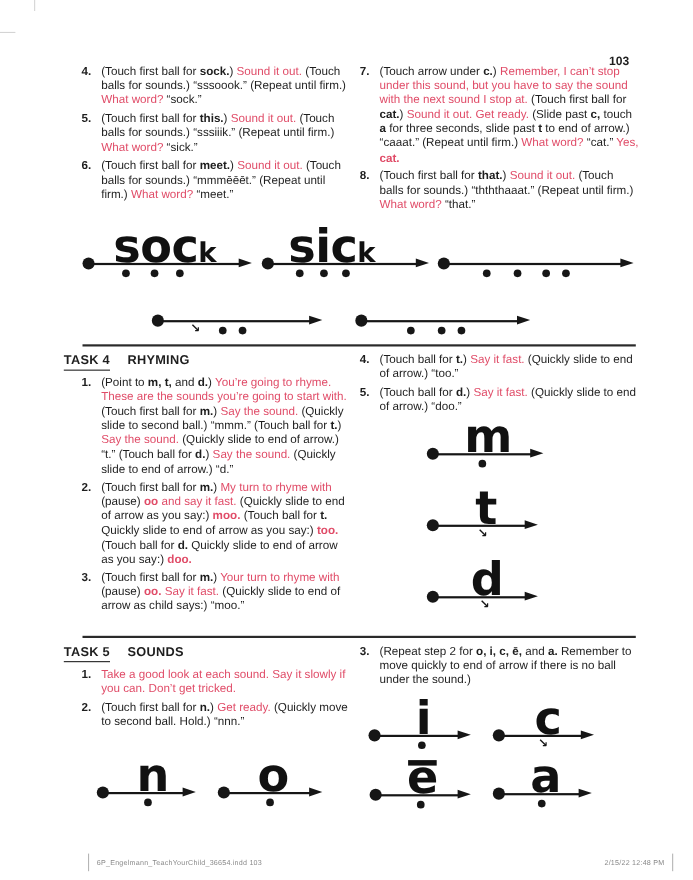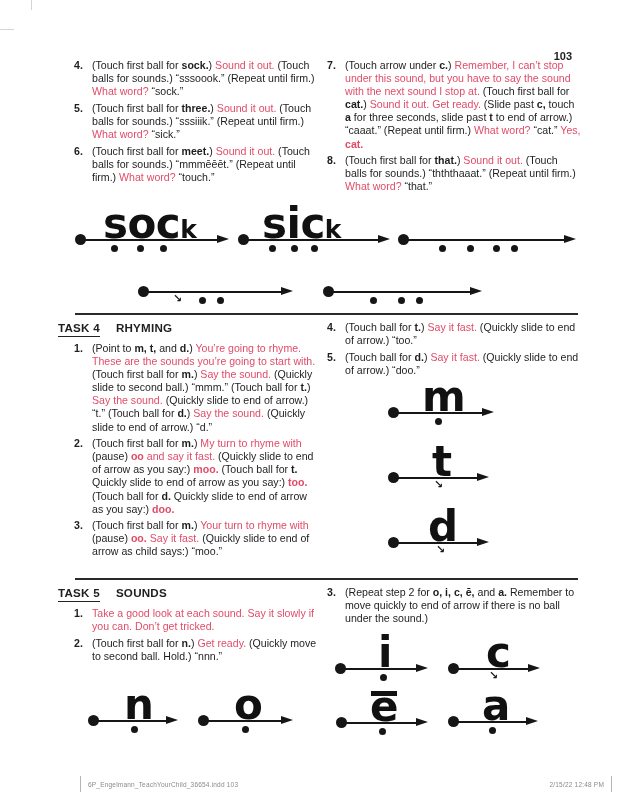--- a/index.html
+++ b/index.html
@@ -41,25 +41,25 @@
 
   <div class="pagenum">103</div>
 
   <div class="col" style="left:74px;top:59px;width:244px;">
       <div class="item">
         <span class="num">4.</span>
         <div class="itext"><span>(Touch first ball for </span><span class="b">sock.</span><span>) </span><span class="r">Sound it out.</span><span> (Touch balls for sounds.) “sssoook.” (Repeat until firm.) </span><span class="r">What word?</span><span> “sock.”</span></div>
       </div>
       <div class="item">
         <span class="num">5.</span>
-        <div class="itext"><span>(Touch first ball for </span><span class="b">three.</span><span>) </span><span class="r">Sound it out.</span><span> (Touch balls for sounds.) “sssiiik.” (Repeat until firm.) </span><span class="r">What word?</span><span> “sick.”</span></div>
+        <div class="itext"><span>(Touch first ball for </span><span class="b">this.</span><span>) </span><span class="r">Sound it out.</span><span> (Touch balls for sounds.) “sssiiik.” (Repeat until firm.) </span><span class="r">What word?</span><span> “sick.”</span></div>
       </div>
       <div class="item">
         <span class="num">6.</span>
-        <div class="itext"><span>(Touch first ball for </span><span class="b">meet.</span><span>) </span><span class="r">Sound it out.</span><span> (Touch balls for sounds.) “mmmēēēt.” (Repeat until firm.) </span><span class="r">What word?</span><span> “touch.”</span></div>
+        <div class="itext"><span>(Touch first ball for </span><span class="b">meet.</span><span>) </span><span class="r">Sound it out.</span><span> (Touch balls for sounds.) “mmmēēēt.” (Repeat until firm.) </span><span class="r">What word?</span><span> “meet.”</span></div>
       </div>
     </div>
   <div class="col" style="left:327px;top:59px;width:254px;">
       <div class="item">
         <span class="num">7.</span>
         <div class="itext"><span>(Touch arrow under </span><span class="b">c.</span><span>) </span><span class="r">Remember, I can’t stop under this sound, but you have to say the sound with the next sound I stop at.</span><span> (Touch first ball for </span><span class="b">cat.</span><span>) </span><span class="r">Sound it out. Get ready.</span><span> (Slide past </span><span class="b">c,</span><span> touch </span><span class="b">a</span><span> for three seconds, slide past </span><span class="b">t</span><span> to end of arrow.) “caaat.” (Repeat until firm.) </span><span class="r">What word?</span><span> “cat.” </span><span class="r">Yes, </span><span class="rb">cat.</span></div>
       </div>
       <div class="item">
         <span class="num">8.</span>
         <div class="itext"><span>(Touch first ball for </span><span class="b">that.</span><span>) </span><span class="r">Sound it out.</span><span> (Touch balls for sounds.) “thththaaat.” (Repeat until firm.) </span><span class="r">What word?</span><span> “that.”</span></div>

